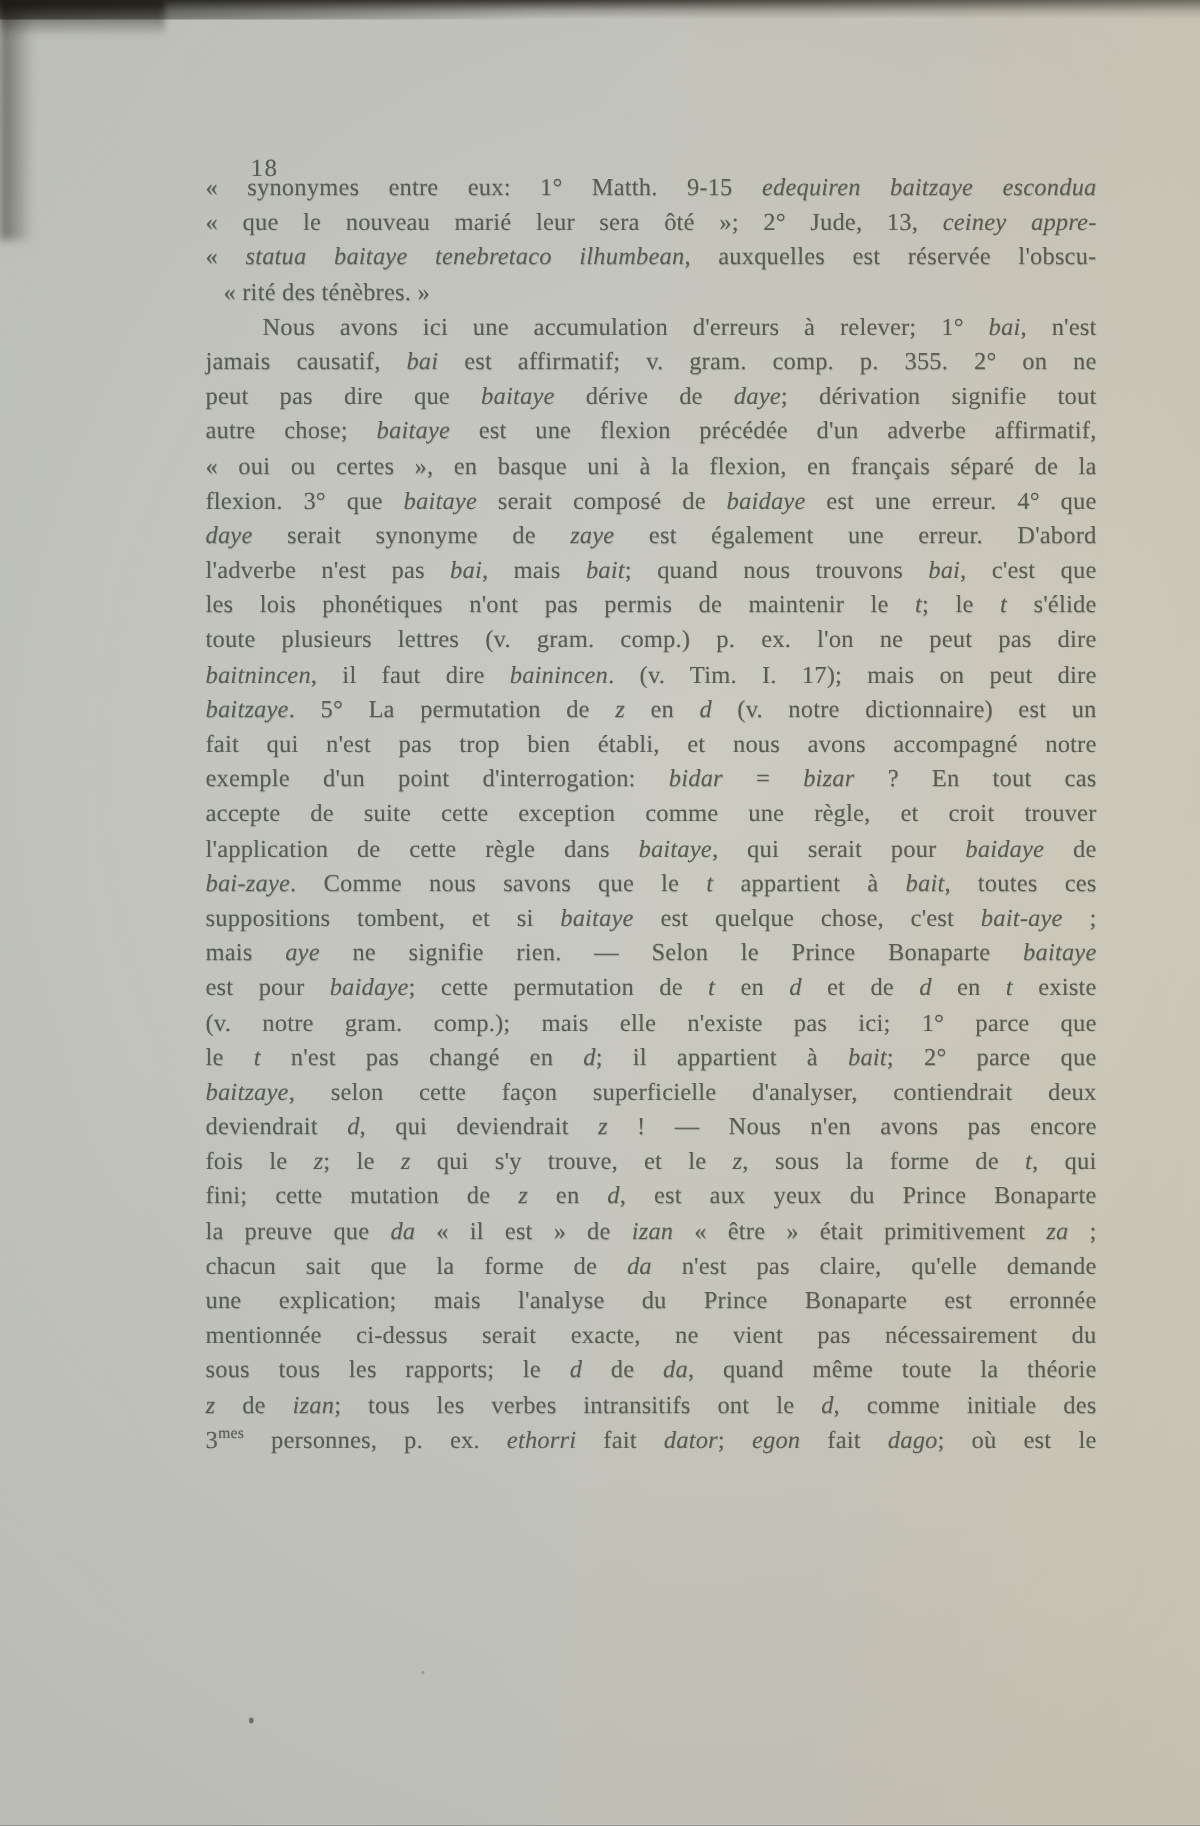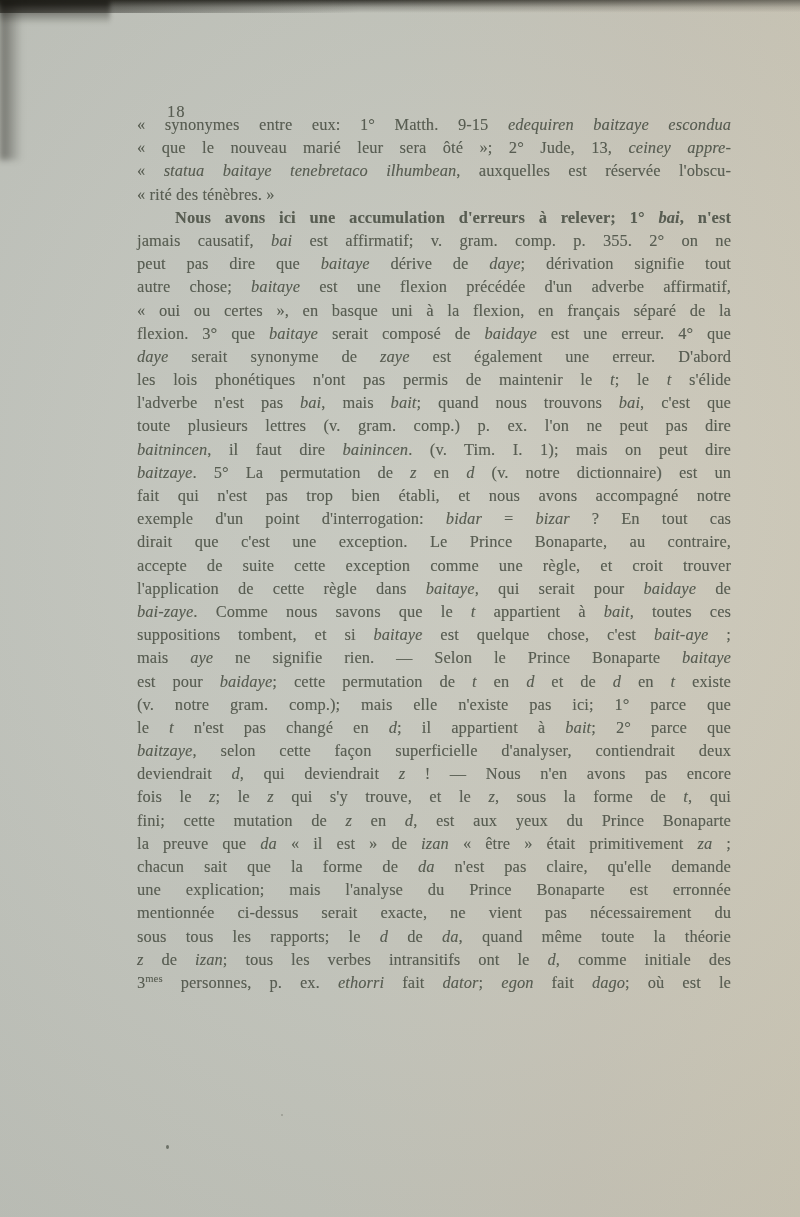--- a/index.html
+++ b/index.html
@@ -49,22 +49,22 @@
     line-height: 23.2px;
     letter-spacing: 0.15px;
     text-shadow: 0.3px 0.4px 0.6px rgba(88,93,82,0.40);
   }
   .line {
     text-align: justify;
     text-align-last: justify;
     height: 23.2px;
     overflow: visible;
   }
-  .line.nojust { text-align-last: left; }
-  .line.ind { text-indent: 38px; font-weight: bold; }
+  .line.nojust { text-align-last: left; margin-left: 12px; }
+  .line.ind { text-indent: 38px; }
   .it { font-style: italic; }
   .sup { vertical-align: super; font-size: 10.5px; line-height: 0; }
   .speck { position: absolute; border-radius: 50%; }
   .speck-1 { left: 166px; top: 1145px; width: 3px; height: 4px; background: rgba(80,85,75,0.75); }
   .speck-2 { left: 281px; top: 1114px; width: 2px; height: 2px; background: rgba(80,85,75,0.35); }
 </style>
 </head>
 <body>
 
 <div class="photo">
@@ -80,28 +80,27 @@
       <div class="line"><span>« que le nouveau marié leur sera ôté »; 2° Jude, 13, </span><span class="it">ceiney appre-</span></div>
       <div class="line"><span>« </span><span class="it">statua baitaye tenebretaco ilhumbean</span><span>, auxquelles est réservée l'obscu-</span></div>
       <div class="line nojust"><span>« rité des ténèbres. »</span></div>
       <div class="line ind"><span>Nous avons ici une accumulation d'erreurs à relever; 1° </span><span class="it">bai</span><span>, n'est</span></div>
       <div class="line"><span>jamais causatif, </span><span class="it">bai</span><span> est affirmatif; v. gram. comp. p. 355. 2° on ne</span></div>
       <div class="line"><span>peut pas dire que </span><span class="it">baitaye</span><span> dérive de </span><span class="it">daye</span><span>; dérivation signifie tout</span></div>
       <div class="line"><span>autre chose; </span><span class="it">baitaye</span><span> est une flexion précédée d'un adverbe affirmatif,</span></div>
       <div class="line"><span>« oui ou certes », en basque uni à la flexion, en français séparé de la</span></div>
       <div class="line"><span>flexion. 3° que </span><span class="it">baitaye</span><span> serait composé de </span><span class="it">baidaye</span><span> est une erreur. 4° que</span></div>
       <div class="line"><span class="it">daye</span><span> serait synonyme de </span><span class="it">zaye</span><span> est également une erreur. D'abord</span></div>
+      <div class="line"><span>l'adverbe n'est pas </span><span class="it">bai</span><span>, mais </span><span class="it">bait</span><span>; quand nous trouvons </span><span class="it">bai</span><span>, c'est que</span></div>
       <div class="line"><span>les lois phonétiques n'ont pas permis de maintenir le </span><span class="it">t</span><span>; le </span><span class="it">t</span><span> s'élide</span></div>
-      <div class="line"><span>l'adverbe n'est pas </span><span class="it">bai</span><span>, mais </span><span class="it">bait</span><span>; quand nous trouvons </span><span class="it">bai</span><span>, c'est que</span></div>
       <div class="line"><span>toute plusieurs lettres (v. gram. comp.) p. ex. l'on ne peut pas dire</span></div>
-      <div class="line"><span class="it">baitnincen</span><span>, il faut dire </span><span class="it">bainincen</span><span>. (v. Tim. I. 1); mais on peut dire</span></div>
+      <div class="line"><span class="it">baitnincen</span><span>, il faut dire </span><span class="it">bainincen</span><span>. (v. Tim. I. 17); mais on peut dire</span></div>
       <div class="line"><span class="it">baitzaye</span><span>. 5° La permutation de </span><span class="it">z</span><span> en </span><span class="it">d</span><span> (v. notre dictionnaire) est un</span></div>
       <div class="line"><span>fait qui n'est pas trop bien établi, et nous avons accompagné notre</span></div>
       <div class="line"><span>exemple d'un point d'interrogation: </span><span class="it">bidar</span><span> = </span><span class="it">bizar</span><span> ? En tout cas</span></div>
-      <div class="line"><span>dirait que c'est une exception. Le Prince Bonaparte, au contraire,</span></div>
       <div class="line"><span>accepte de suite cette exception comme une règle, et croit trouver</span></div>
       <div class="line"><span>l'application de cette règle dans </span><span class="it">baitaye</span><span>, qui serait pour </span><span class="it">baidaye</span><span> de</span></div>
       <div class="line"><span class="it">bai-zaye</span><span>. Comme nous savons que le </span><span class="it">t</span><span> appartient à </span><span class="it">bait</span><span>, toutes ces</span></div>
       <div class="line"><span>suppositions tombent, et si </span><span class="it">baitaye</span><span> est quelque chose, c'est </span><span class="it">bait-aye</span><span> ;</span></div>
       <div class="line"><span>mais </span><span class="it">aye</span><span> ne signifie rien. — Selon le Prince Bonaparte </span><span class="it">baitaye</span></div>
       <div class="line"><span>est pour </span><span class="it">baidaye</span><span>; cette permutation de </span><span class="it">t</span><span> en </span><span class="it">d</span><span> et de </span><span class="it">d</span><span> en </span><span class="it">t</span><span> existe</span></div>
       <div class="line"><span>(v. notre gram. comp.); mais elle n'existe pas ici; 1° parce que</span></div>
       <div class="line"><span>le </span><span class="it">t</span><span> n'est pas changé en </span><span class="it">d</span><span>; il appartient à </span><span class="it">bait</span><span>; 2° parce que</span></div>
       <div class="line"><span class="it">baitzaye</span><span>, selon cette façon superficielle d'analyser, contiendrait deux</span></div>
       <div class="line"><span>deviendrait </span><span class="it">d</span><span>, qui deviendrait </span><span class="it">z</span><span> ! — Nous n'en avons pas encore</span></div>

